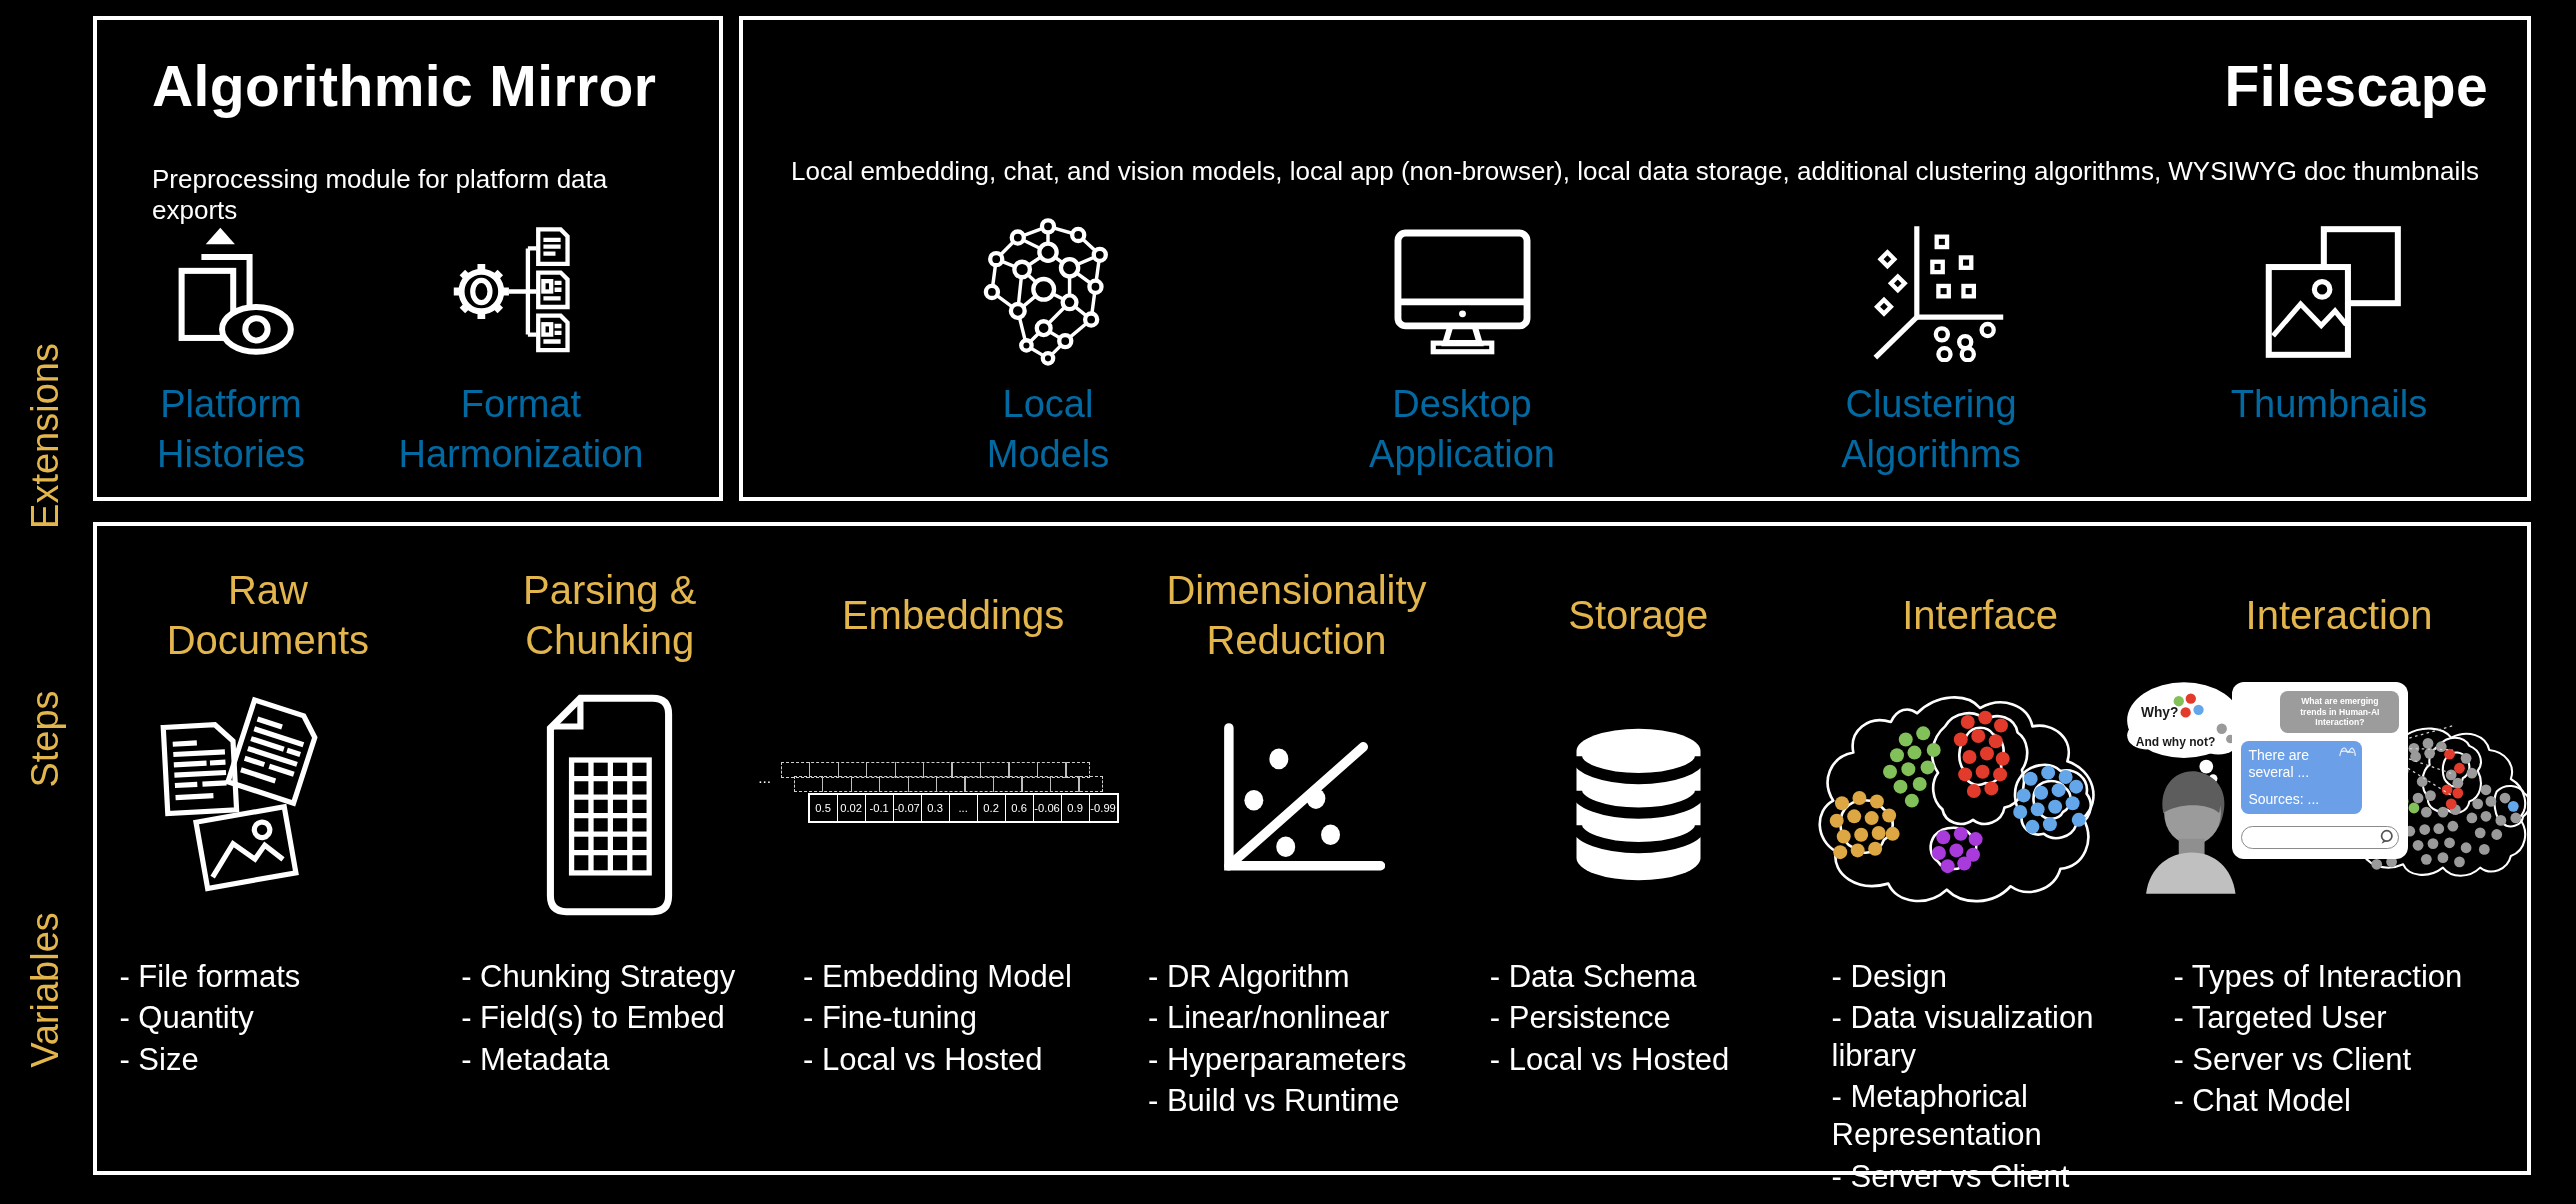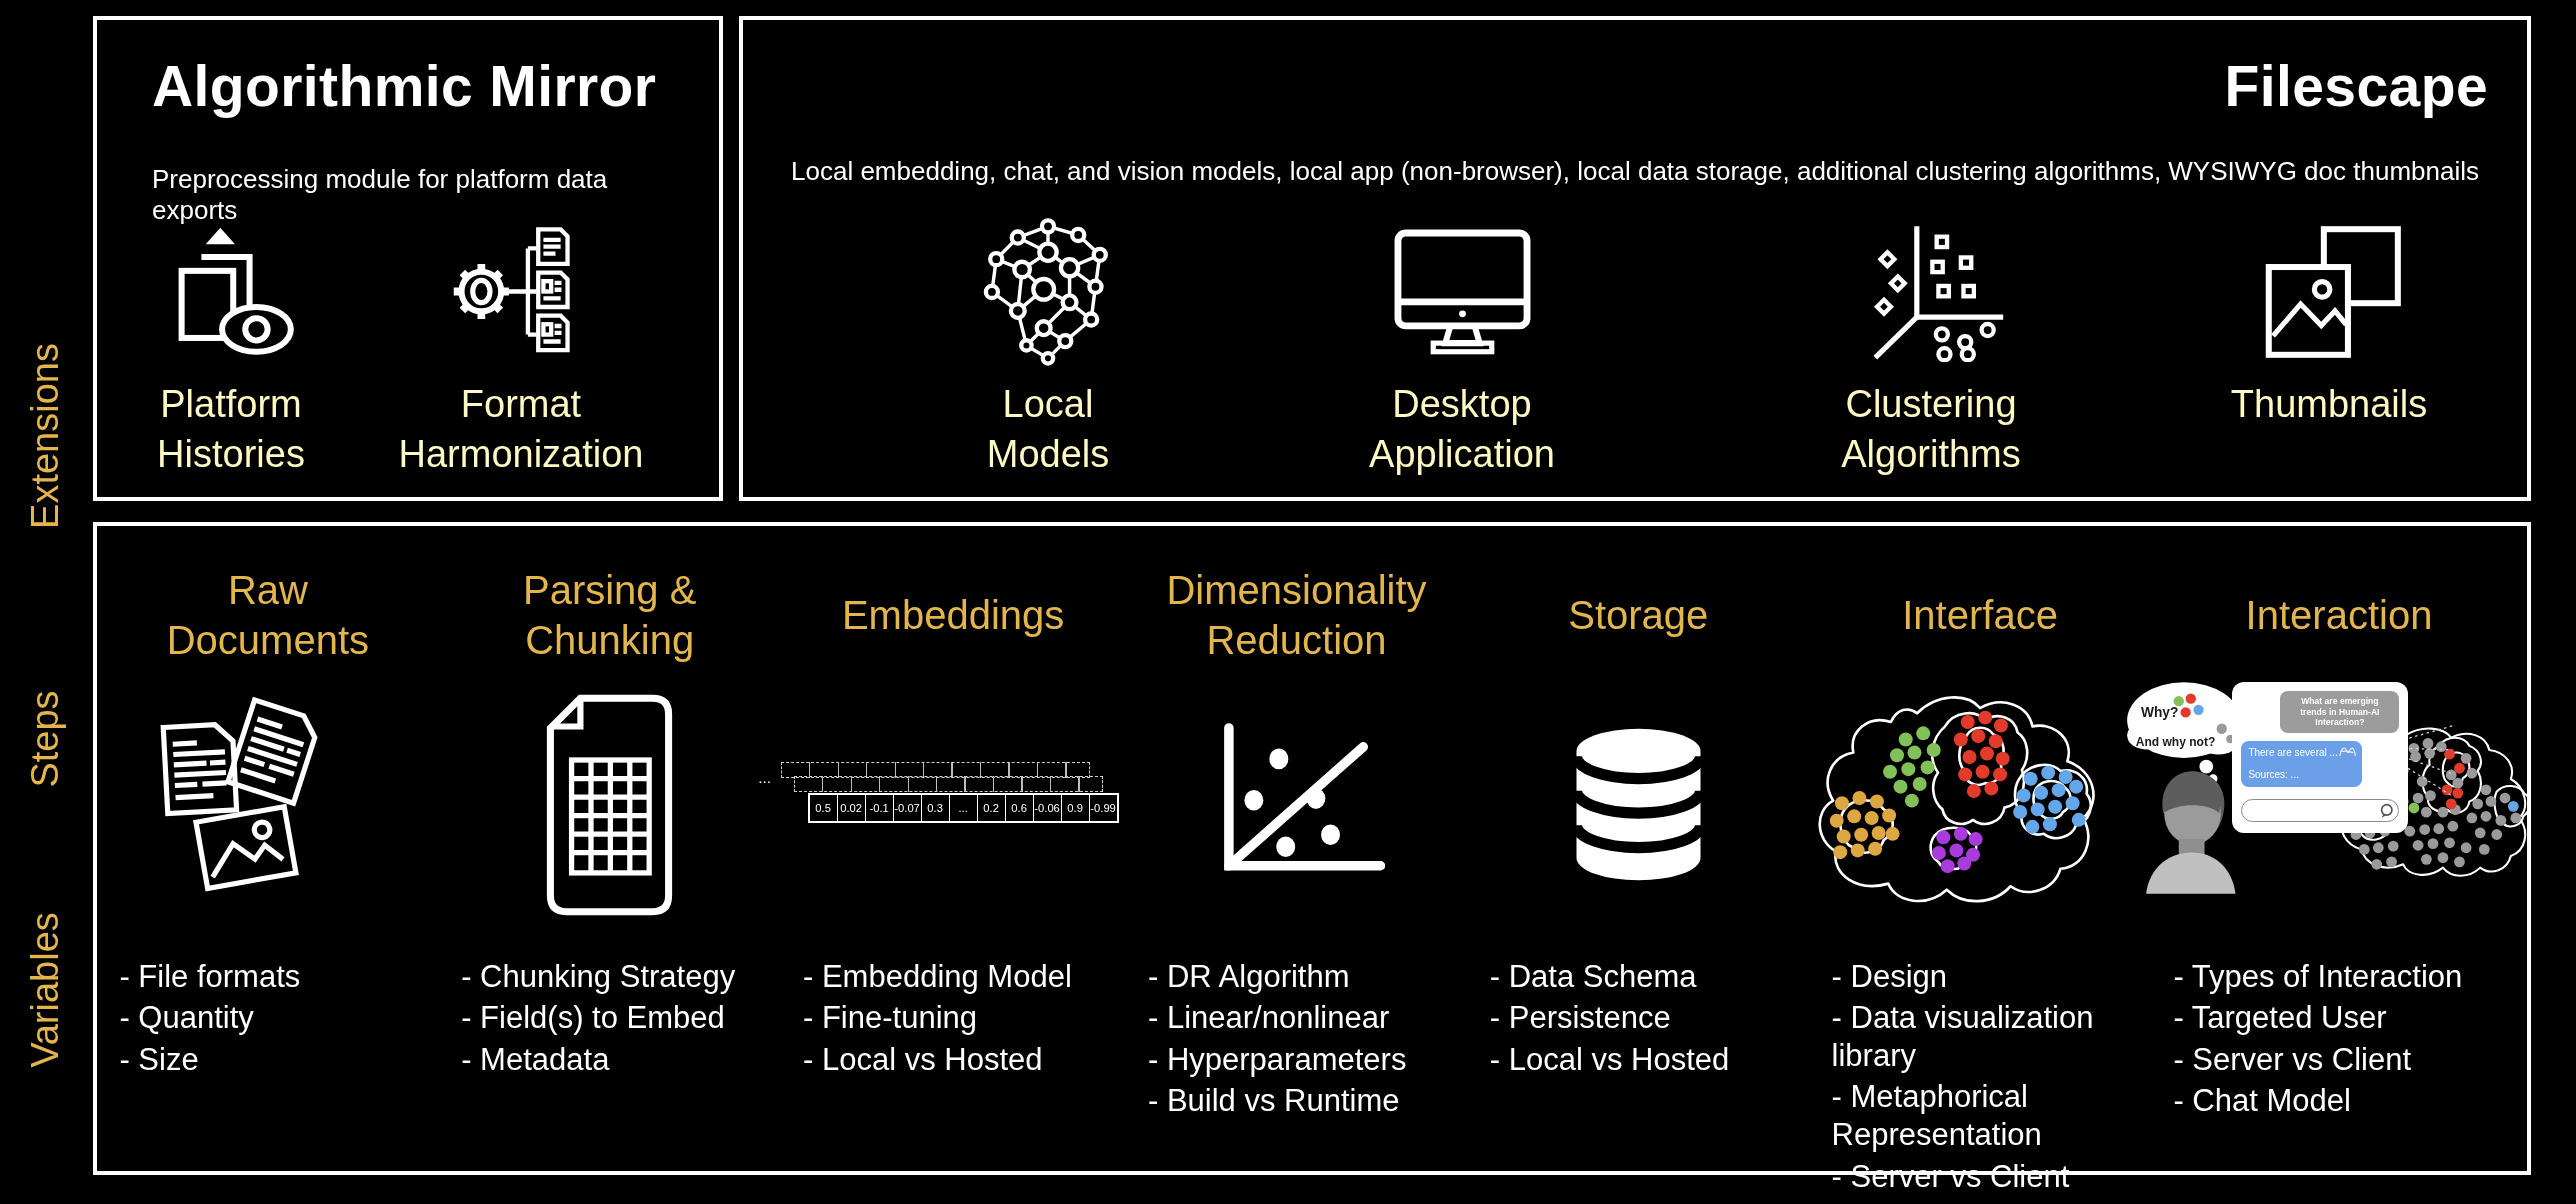--- a/index.html
+++ b/index.html
@@ -9,21 +9,21 @@
   #box-mirror{left:93px;top:16.4px;width:630px;height:485px;padding:33px 55px;}
   #box-filescape{left:739px;top:16.4px;width:1792px;height:485px;padding:26px 39px;}
   #box-latent{left:93px;top:522px;width:2438px;height:653px;}
   .big-title{font-size:57px;font-weight:bold;letter-spacing:0.4px;}
   #fs-title{position:absolute;top:33px;right:39px;}
   .subtitle{font-size:26px;}
   #mirror-sub{margin-top:45px;}
   #fs-sub{position:absolute;top:136px;left:0;width:100%;text-align:center;}
   .ext-item{position:absolute;top:207px;text-align:center;transform:translateX(-50%);}
   .ext-icon{height:129px;display:flex;align-items:center;justify-content:center;margin-bottom:24px;}
-  .ext-label{font-size:38px;line-height:1.3;color:#fef9c3;margin:0 auto;}
+  .ext-label{font-size:38px;line-height:1.3;color:#0369a1;margin:0 auto;}
   
   #latent-grid{position:absolute;left:0;top:0;width:100%;height:100%;display:grid;
                grid-template-columns:repeat(7,1fr);padding-top:28px;box-sizing:border-box;}
   .lcol{display:flex;flex-direction:column;align-items:center;}
   .lhead{min-height:121px;display:flex;align-items:center;justify-content:center;
          font-size:40px;line-height:1.25;color:#E3B54D;text-align:center;}
   .licon{height:259px;display:flex;align-items:center;justify-content:center;width:100%;}
   .lvars{width:100%;box-sizing:border-box;padding:24px 10.4px 0 22.4px;font-size:31px;line-height:1.22;}
   .lvars div{margin-bottom:3.5px;}
   .hw1{max-width:216px;} .hw2{max-width:250px;} .hw4{max-width:371px;}
@@ -42,21 +42,21 @@
   .vec-cell{width:27px;height:26px;display:flex;align-items:center;justify-content:center;
             font-size:11.2px;border-right:1.7px solid #fff;}
   .vec-cell:last-child{border-right:none;}
   
   .inter-wrap{position:relative;width:405px;height:259px;margin-left:-29px;}
   .chat-card{position:absolute;left:110px;top:7px;width:176px;background:#fff;border-radius:12px;
              padding:8.6px 8.6px 10.4px 8.6px;box-sizing:border-box;z-index:2;}
   .chat-q{background:#9c9c9c;color:#fff;border-radius:7.8px;margin-left:auto;width:119px;
           font-size:8.6px;line-height:1.25;padding:5.2px 7px;text-align:center;box-sizing:border-box;font-weight:bold;}
   .chat-a{position:relative;background:#6B9FE8;color:#fff;border-radius:7.8px;width:121px;
-          font-size:10px;line-height:1.2;padding:6px 7.8px;margin-top:7.8px;box-sizing:border-box;}
+          font-size:14px;line-height:1.2;padding:6px 7.8px;margin-top:7.8px;box-sizing:border-box;}
   .chat-a .src{margin-top:10.4px;}
   .chat-input{position:relative;border:1.7px solid #8a8a8a;border-radius:12px;height:21px;margin-top:12px;}
   .chat-input svg{position:absolute;right:4.3px;top:2.6px;}
   .scribble{position:absolute;right:4.3px;top:3.5px;}
   .rays{position:absolute;left:274px;top:47px;z-index:1;}
   .person-svg{position:absolute;left:0;top:0;}
   .imap-svg{position:absolute;left:205px;top:36px;}
 </style>
 </head>
 <body>

